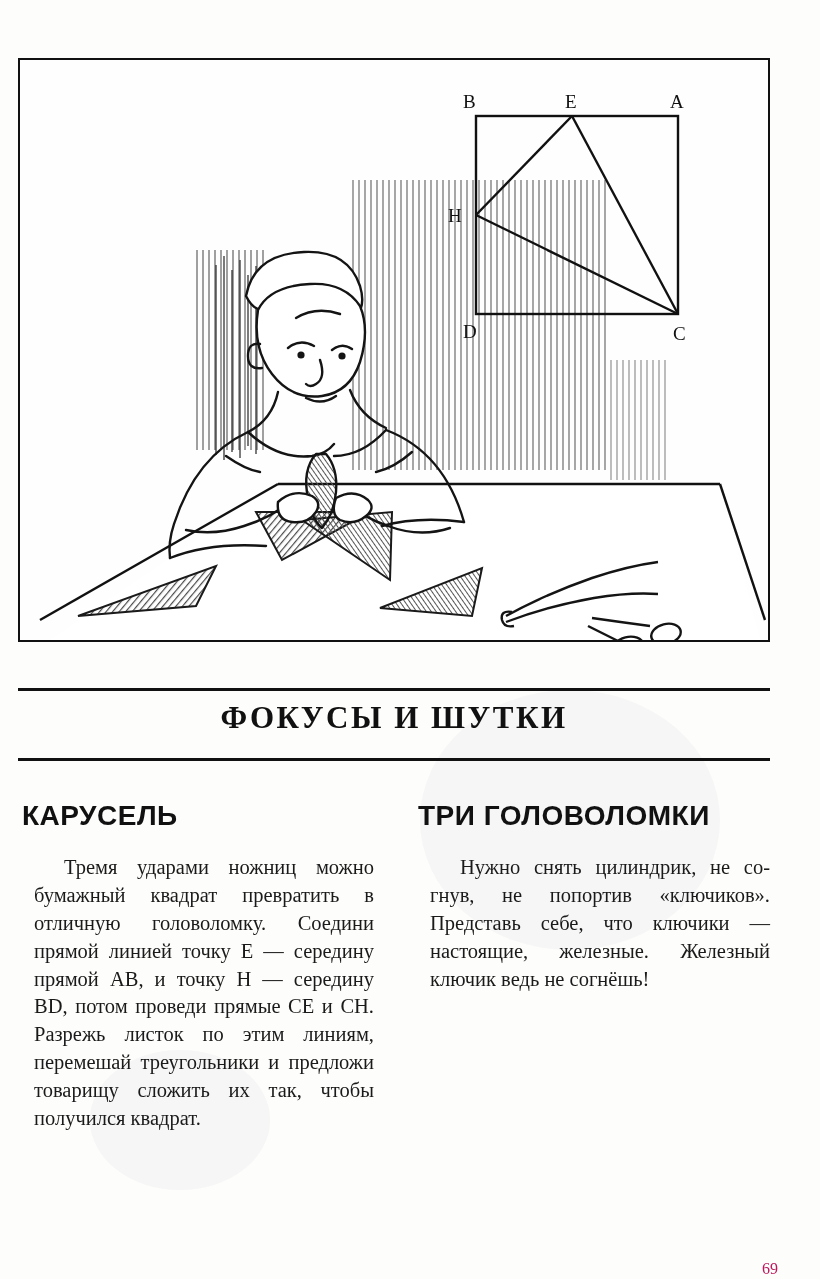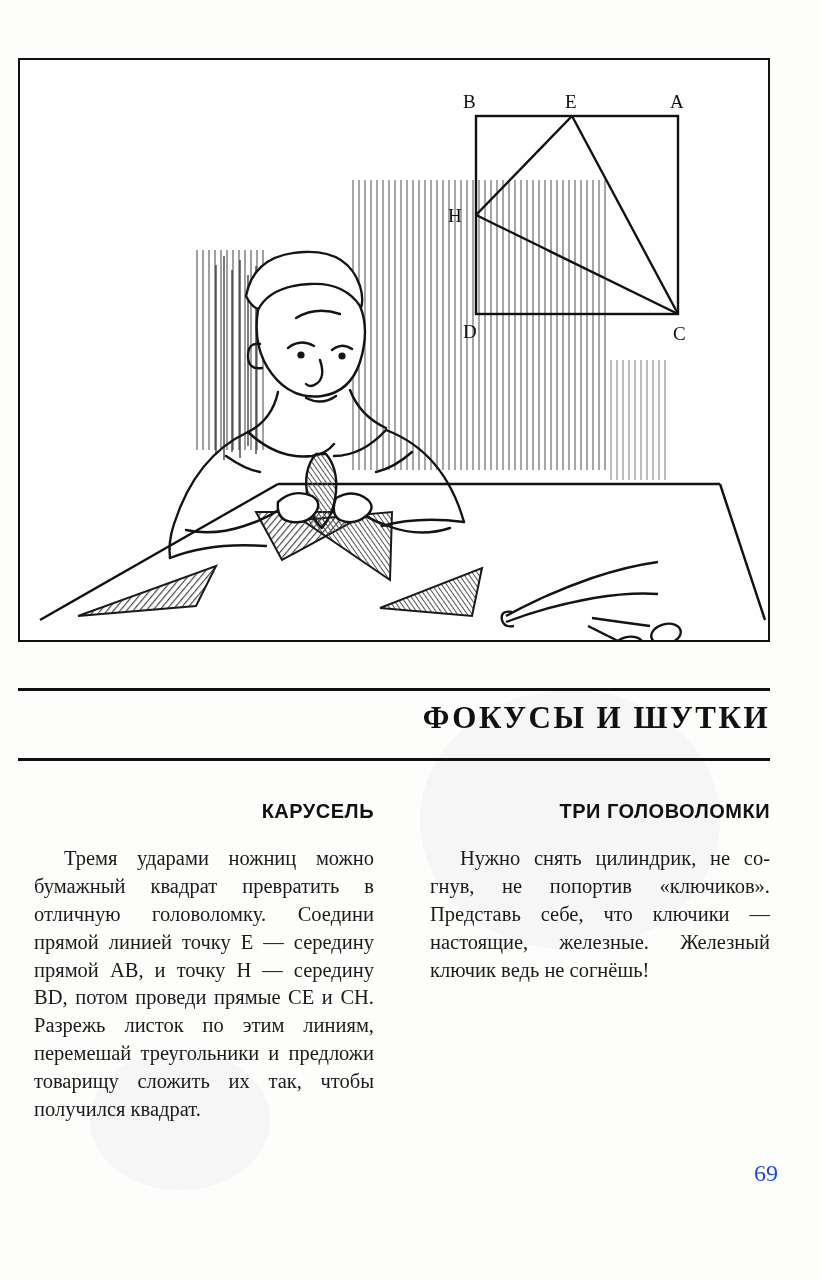--- a/index.html
+++ b/index.html
@@ -43,64 +43,64 @@
     background: #111;
   }
   .rule.top { top: 688px; }
   .rule.bottom { top: 758px; }
 
   .section-title {
     position: absolute;
     left: 18px;
     top: 700px;
     width: 752px;
-    text-align: right;
+    text-align: center;
     font-family: "Liberation Serif", serif;
     font-weight: bold;
     font-size: 31px;
     letter-spacing: 2.5px;
     color: #111;
   }
 
   
   .columns {
     position: absolute;
     left: 22px;
     top: 800px;
     width: 748px;
     display: flex;
     gap: 44px;
   }
   .col { width: 352px; }
   .col-title {
-    text-align: right;
+    text-align: left;
     font-family: "Liberation Sans", sans-serif;
     font-weight: bold;
-    font-size: 20px;
+    font-size: 28px;
     letter-spacing: 0.5px;
     color: #111;
     margin-bottom: 22px;
   }
   .col p {
     margin: 0 0 2px 12px;
     font-size: 20.5px;
     line-height: 1.36;
     text-align: justify;
     text-indent: 30px;
     text-justify: inter-word;
     hyphens: manual;
   }
 
   .page-number {
     position: absolute;
     right: 42px;
-    top: 1160px;
-    font-size: 24px;
+    top: 1260px;
+    font-size: 16px;
     font-family: "Liberation Serif", serif;
-    color: #1d4ed8;
+    color: #be185d;
   }
 
   
   .scan-smudge {
     position: absolute;
     border-radius: 50%;
     background: rgba(140,150,170,0.07);
     pointer-events: none;
   }
 </style>

